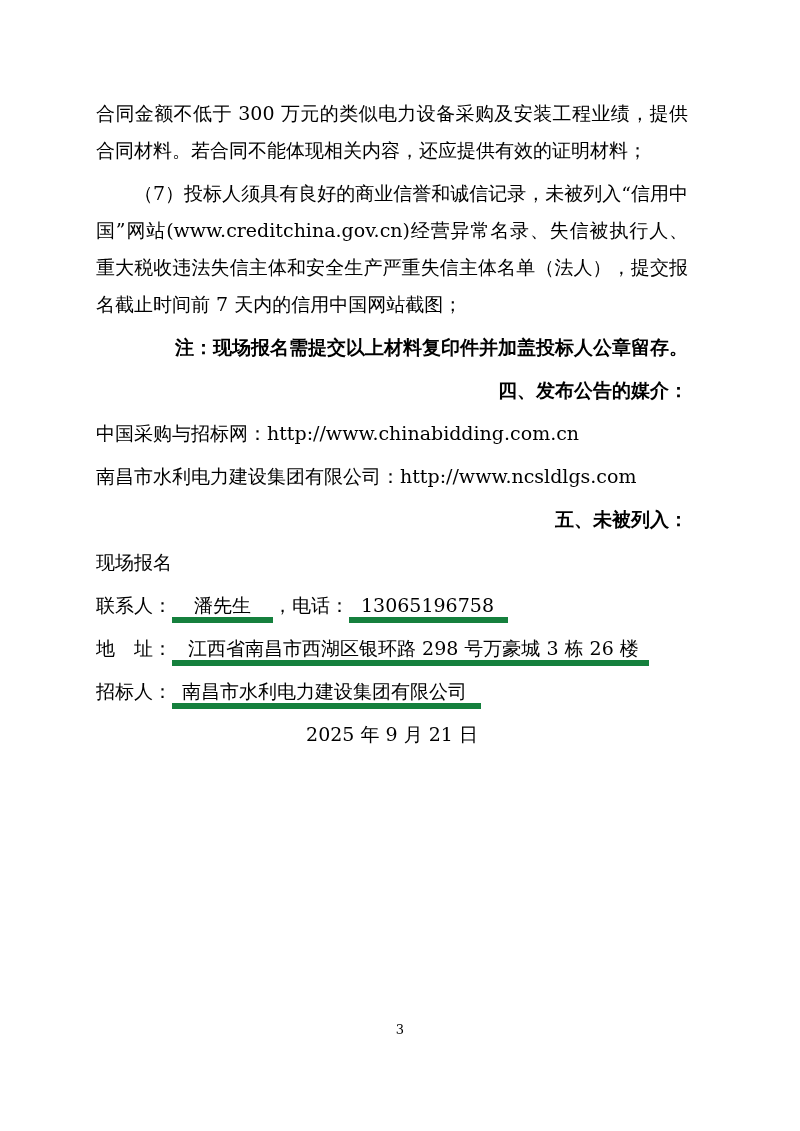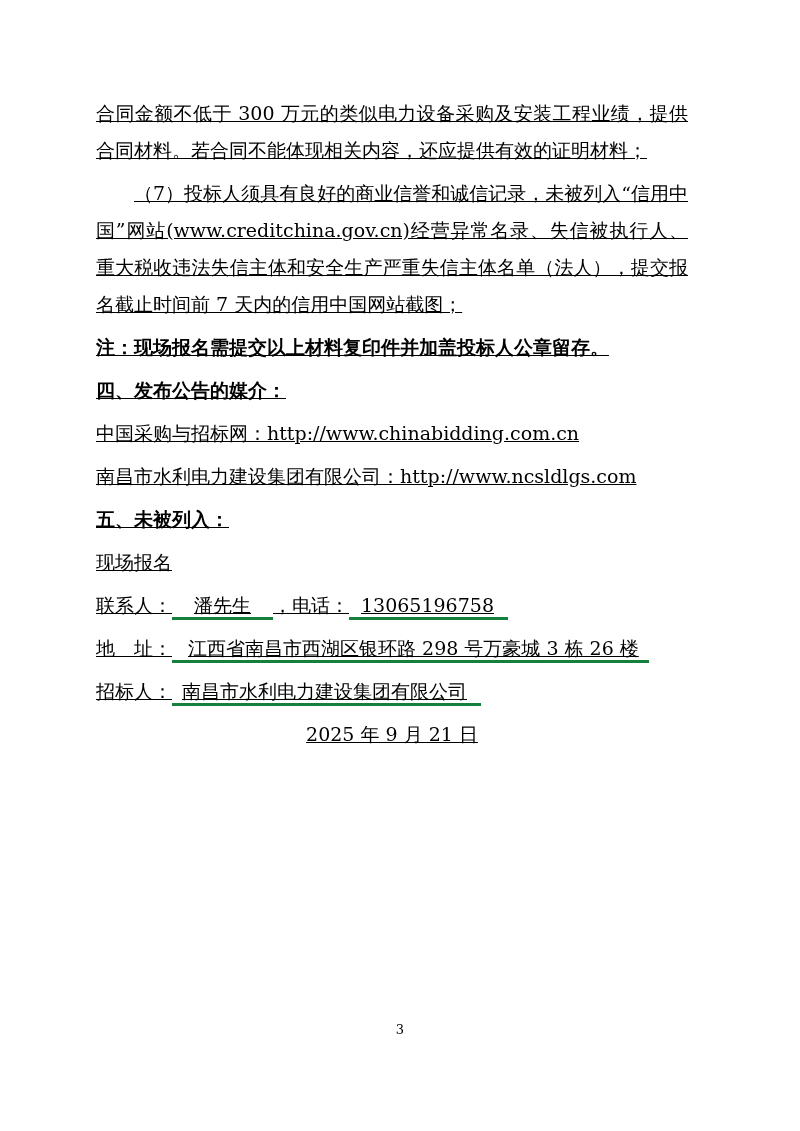--- a/index.html
+++ b/index.html
@@ -13,31 +13,30 @@
     font-family: "DejaVu Serif", "Liberation Serif", serif;
     color: #000000;
     font-size: 19px;
     overflow: hidden;
   }
   .content {
     position: absolute;
     left: 96px;
     right: 112px;
     top: 95px;
-    text-decoration: underline;
   }
   .para {
     line-height: 37px;
     margin-bottom: 6px;
   }
   .justify { text-align: justify; }
   .indent { text-indent: 38px; }
-  .bold { font-weight: bold; }
+  .bold { font-weight: bold; text-align: right; }
   .underlined {
-    border-bottom: 3px solid #15803d;
+    border-bottom: 6px solid #15803d;
     padding-bottom: 1px;
     white-space: nowrap;
   }
   .pad-name   { padding-left: 22px; padding-right: 22px; }
   .pad-phone  { padding-left: 12px; padding-right: 14px; }
   .pad-addr   { padding-left: 16px; padding-right: 10px; margin-top: 48px; }
   .pad-tender { padding-left: 10px; padding-right: 14px; }
   .date-line { text-align: center; }
   .page-number {
     position: absolute;

